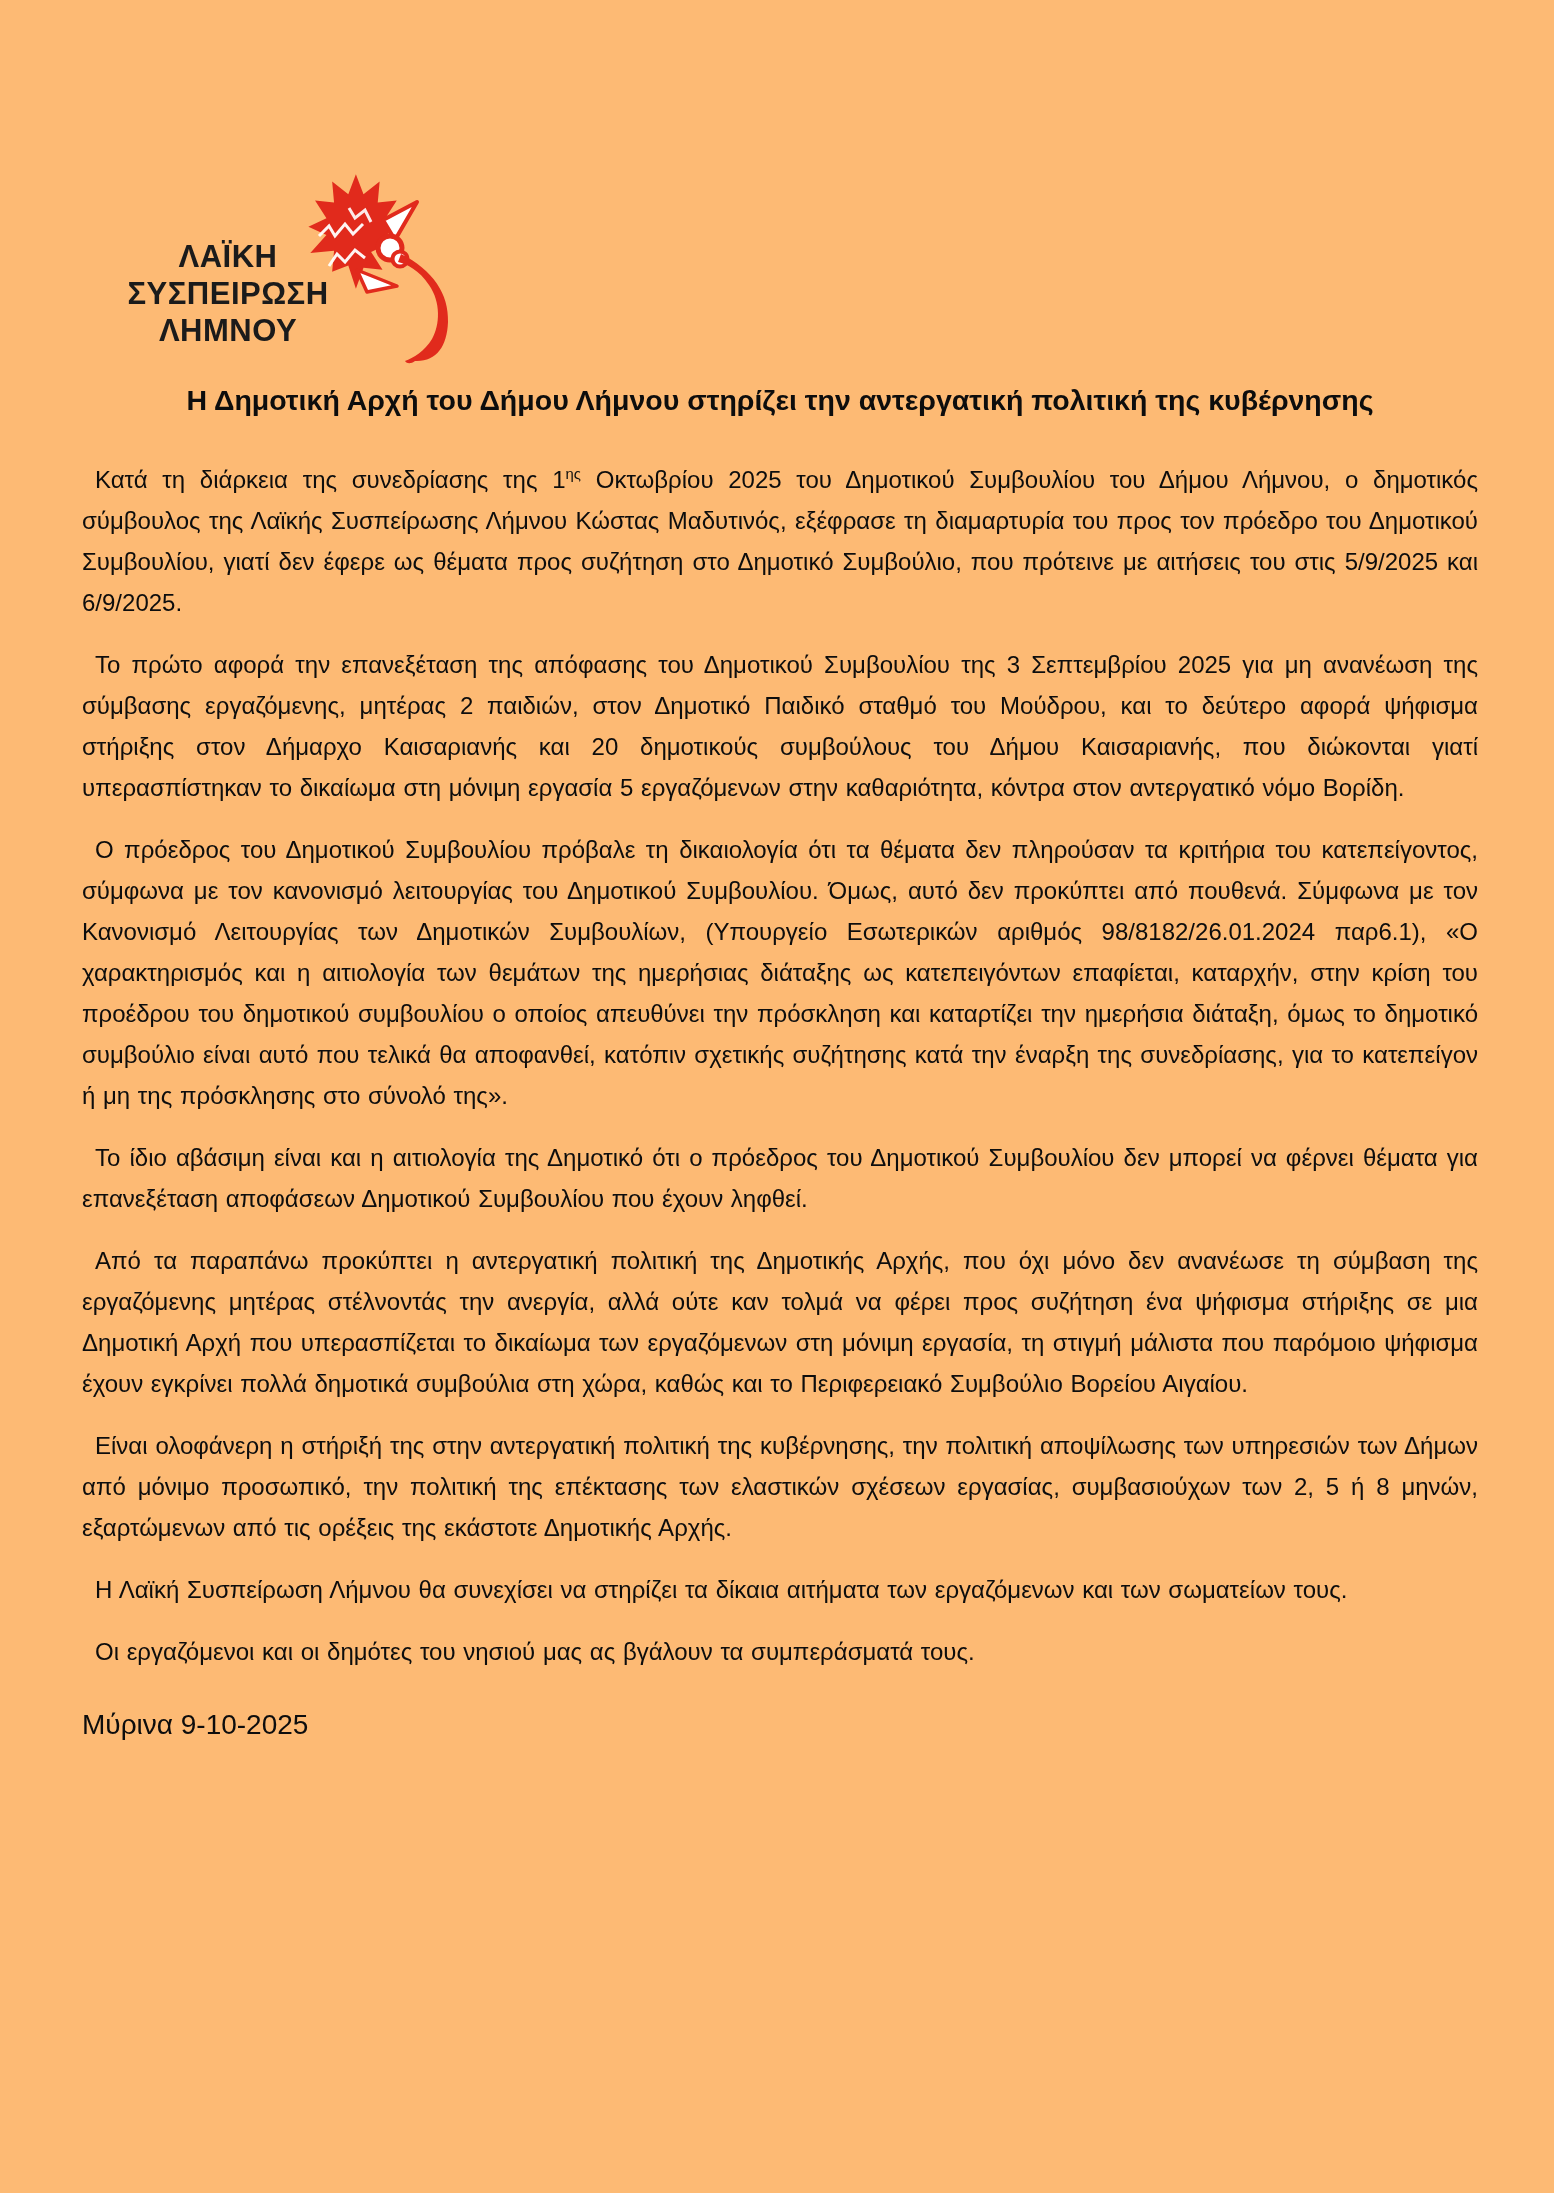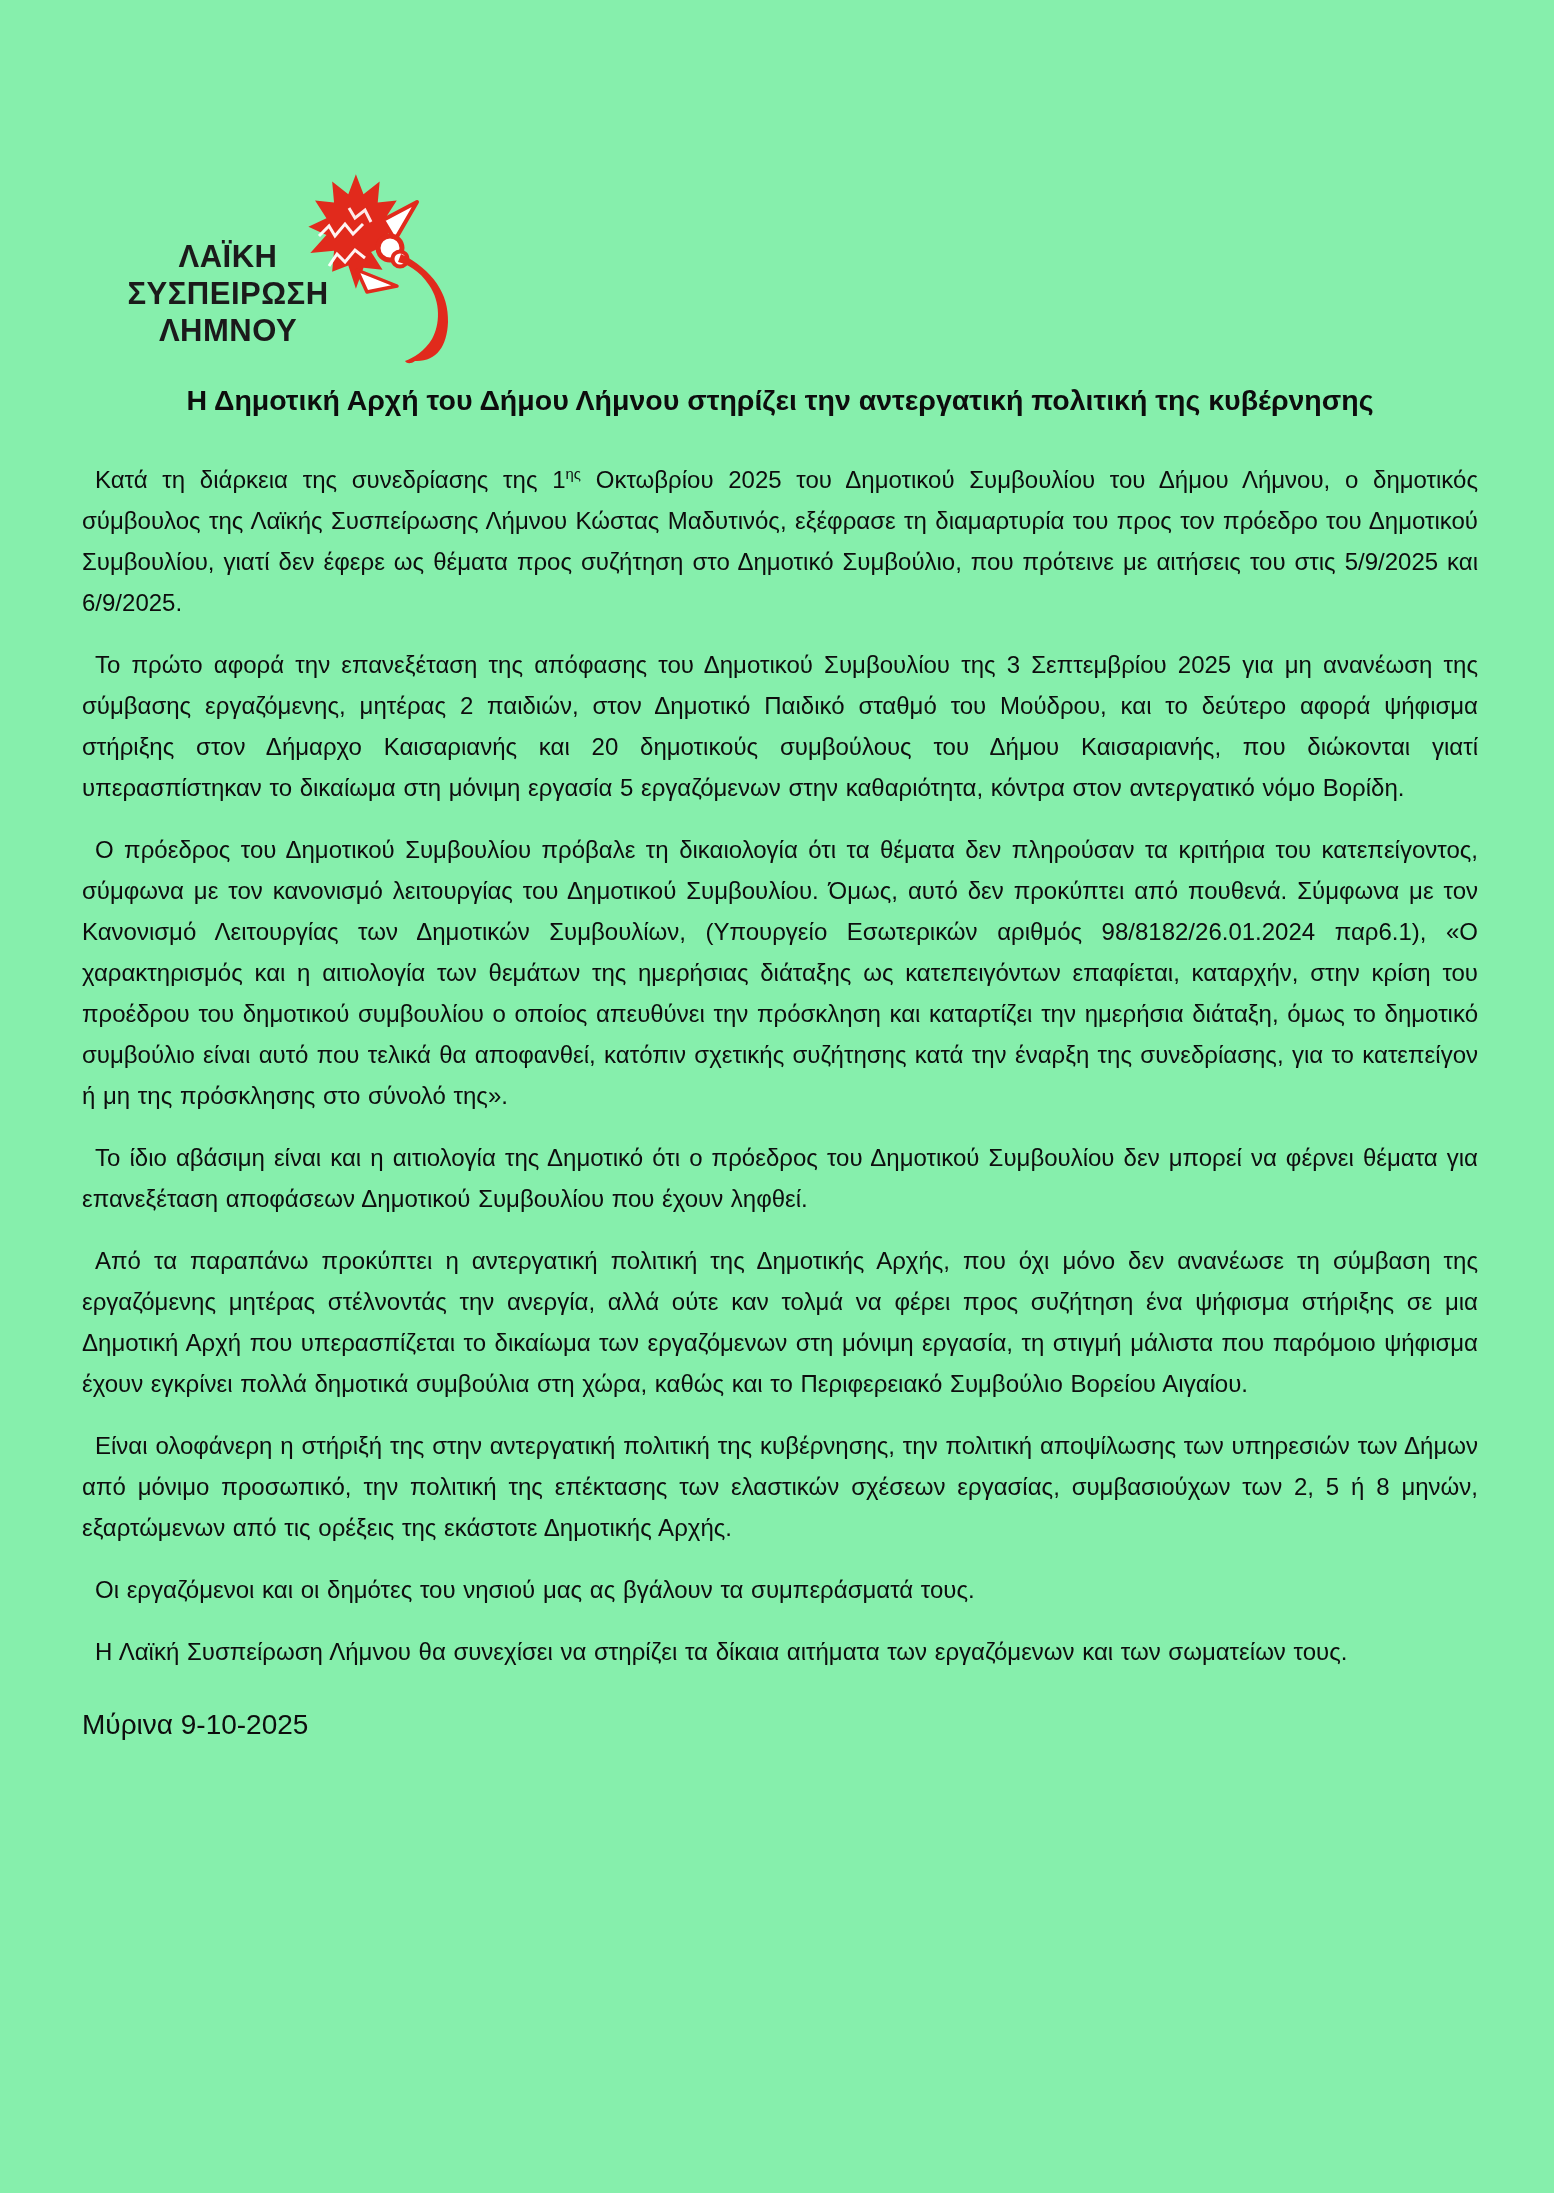--- a/index.html
+++ b/index.html
@@ -1,17 +1,17 @@
 <!DOCTYPE html>
 <html lang="el"><head>
 <meta charset="utf-8">
 <style>
   html,body{margin:0;padding:0;background:#ffffff;}
   body{font-family:"Liberation Sans", sans-serif;color:#111111;}
-  .page{position:relative;width:1554px;height:2193px;background:#86efac;overflow:hidden;}
+  .page{position:relative;width:1554px;height:2193px;background:#fdba74;overflow:hidden;}
 
   
   .logo{position:absolute;left:95px;top:158px;width:430px;height:215px;}
   .logo-text{position:absolute;left:18px;top:80px;width:230px;text-align:center;
              font-weight:700;font-size:31px;line-height:37px;color:#1b1b1b;letter-spacing:.5px;}
   .carnation{position:absolute;left:200px;top:0;}
 
   
   .content{position:absolute;left:82px;top:384px;width:1396px;}
   .title{margin:0 0 25px 0;text-align:center;font-size:30px;font-weight:700;color:#0d0d0d;}
@@ -56,19 +56,19 @@
   <div class="content">
     <h2 class="subtitle">Η Δημοτική Αρχή του Δήμου Λήμνου στηρίζει την αντεργατική πολιτική της κυβέρνησης</h2>
 
     <p class="para"><span>Κατά τη διάρκεια της συνεδρίασης της 1</span><sup>ης</sup><span> Οκτωβρίου 2025 του Δημοτικού Συμβουλίου του Δήμου Λήμνου, ο δημοτικός σύμβουλος της Λαϊκής Συσπείρωσης Λήμνου Κώστας Μαδυτινός, εξέφρασε τη διαμαρτυρία του προς τον πρόεδρο του Δημοτικού Συμβουλίου, γιατί δεν έφερε ως θέματα προς συζήτηση στο Δημοτικό Συμβούλιο, που πρότεινε με αιτήσεις του στις 5/9/2025 και 6/9/2025.</span></p>
 
     <p class="para">Το πρώτο αφορά την επανεξέταση της απόφασης του Δημοτικού Συμβουλίου της 3 Σεπτεμβρίου 2025 για μη ανανέωση της σύμβασης εργαζόμενης, μητέρας 2 παιδιών, στον Δημοτικό Παιδικό σταθμό του Μούδρου, και το δεύτερο αφορά ψήφισμα στήριξης στον Δήμαρχο Καισαριανής και 20 δημοτικούς συμβούλους του Δήμου Καισαριανής, που διώκονται γιατί υπερασπίστηκαν το δικαίωμα στη μόνιμη εργασία 5 εργαζόμενων στην καθαριότητα, κόντρα στον αντεργατικό νόμο Βορίδη.</p>
     <p class="para">Ο πρόεδρος του Δημοτικού Συμβουλίου πρόβαλε τη δικαιολογία ότι τα θέματα δεν πληρούσαν τα κριτήρια του κατεπείγοντος, σύμφωνα με τον κανονισμό λειτουργίας του Δημοτικού Συμβουλίου. Όμως, αυτό δεν προκύπτει από πουθενά. Σύμφωνα με τον Κανονισμό Λειτουργίας των Δημοτικών Συμβουλίων, (Υπουργείο Εσωτερικών αριθμός 98/8182/26.01.2024 παρ6.1), «Ο χαρακτηρισμός και η αιτιολογία των θεμάτων της ημερήσιας διάταξης ως κατεπειγόντων επαφίεται, καταρχήν, στην κρίση του προέδρου του δημοτικού συμβουλίου ο οποίος απευθύνει την πρόσκληση και καταρτίζει την ημερήσια διάταξη, όμως το δημοτικό συμβούλιο είναι αυτό που τελικά θα αποφανθεί, κατόπιν σχετικής συζήτησης κατά την έναρξη της συνεδρίασης, για το κατεπείγον ή μη της πρόσκλησης στο σύνολό της».</p>
     <p class="para">Το ίδιο αβάσιμη είναι και η αιτιολογία της Δημοτικό ότι ο πρόεδρος του Δημοτικού Συμβουλίου δεν μπορεί να φέρνει θέματα για επανεξέταση αποφάσεων Δημοτικού Συμβουλίου που έχουν ληφθεί.</p>
     <p class="para">Από τα παραπάνω προκύπτει η αντεργατική πολιτική της Δημοτικής Αρχής, που όχι μόνο δεν ανανέωσε τη σύμβαση της εργαζόμενης μητέρας στέλνοντάς την ανεργία, αλλά ούτε καν τολμά να φέρει προς συζήτηση ένα ψήφισμα στήριξης σε μια Δημοτική Αρχή που υπερασπίζεται το δικαίωμα των εργαζόμενων στη μόνιμη εργασία, τη στιγμή μάλιστα που παρόμοιο ψήφισμα έχουν εγκρίνει πολλά δημοτικά συμβούλια στη χώρα, καθώς και το Περιφερειακό Συμβούλιο Βορείου Αιγαίου.</p>
     <p class="para">Είναι ολοφάνερη η στήριξή της στην αντεργατική πολιτική της κυβέρνησης, την πολιτική αποψίλωσης των υπηρεσιών των Δήμων από μόνιμο προσωπικό, την πολιτική της επέκτασης των ελαστικών σχέσεων εργασίας, συμβασιούχων των 2, 5 ή 8 μηνών, εξαρτώμενων από τις ορέξεις της εκάστοτε Δημοτικής Αρχής.</p>
+    <p class="para">Η Λαϊκή Συσπείρωση Λήμνου θα συνεχίσει να στηρίζει τα δίκαια αιτήματα των εργαζόμενων και των σωματείων τους.</p>
     <p class="para">Οι εργαζόμενοι και οι δημότες του νησιού μας ας βγάλουν τα συμπεράσματά τους.</p>
-    <p class="para">Η Λαϊκή Συσπείρωση Λήμνου θα συνεχίσει να στηρίζει τα δίκαια αιτήματα των εργαζόμενων και των σωματείων τους.</p>
 
     <p class="date-line">Μύρινα 9-10-2025</p>
   </div>
 
 </div>
 
 </body></html>

